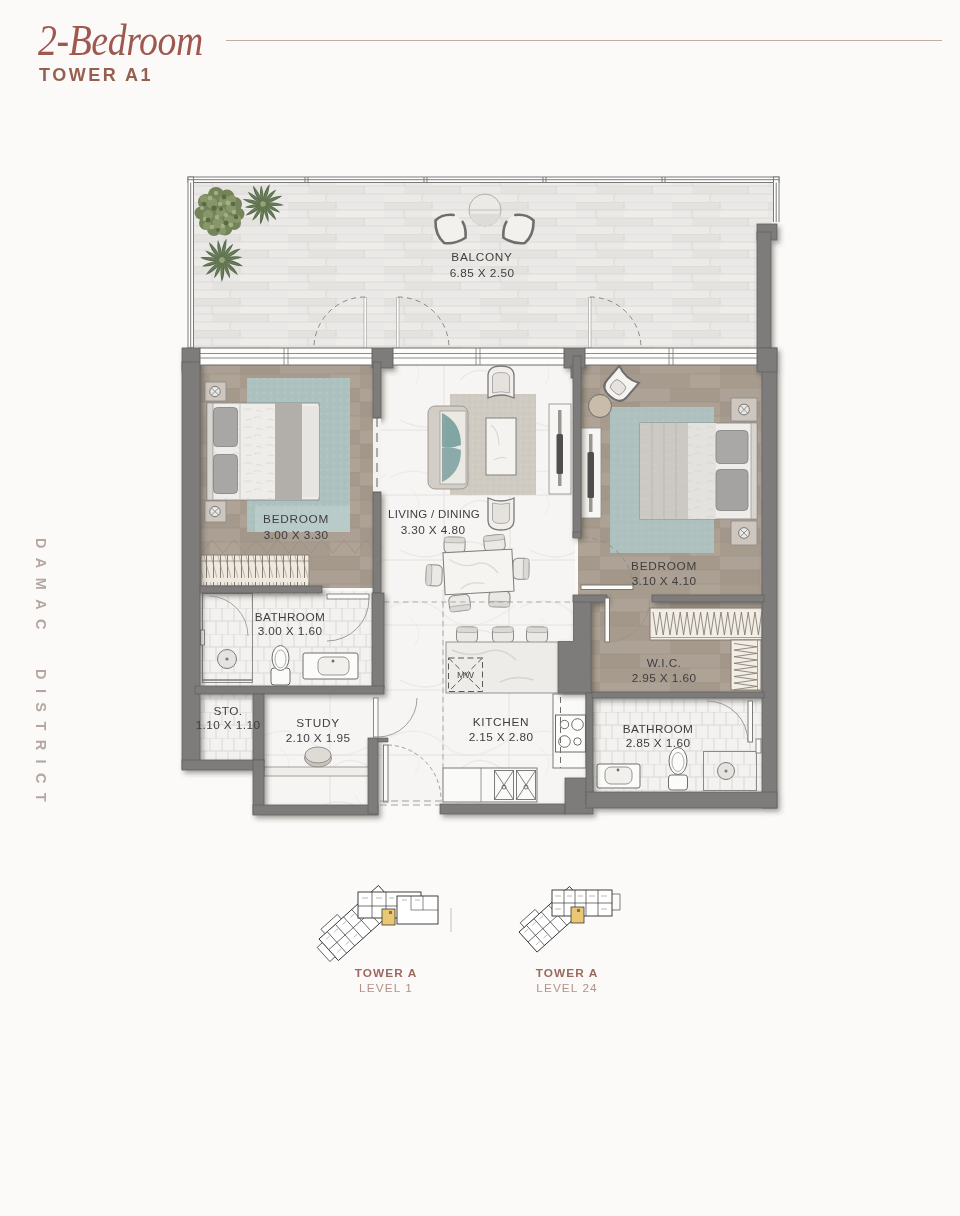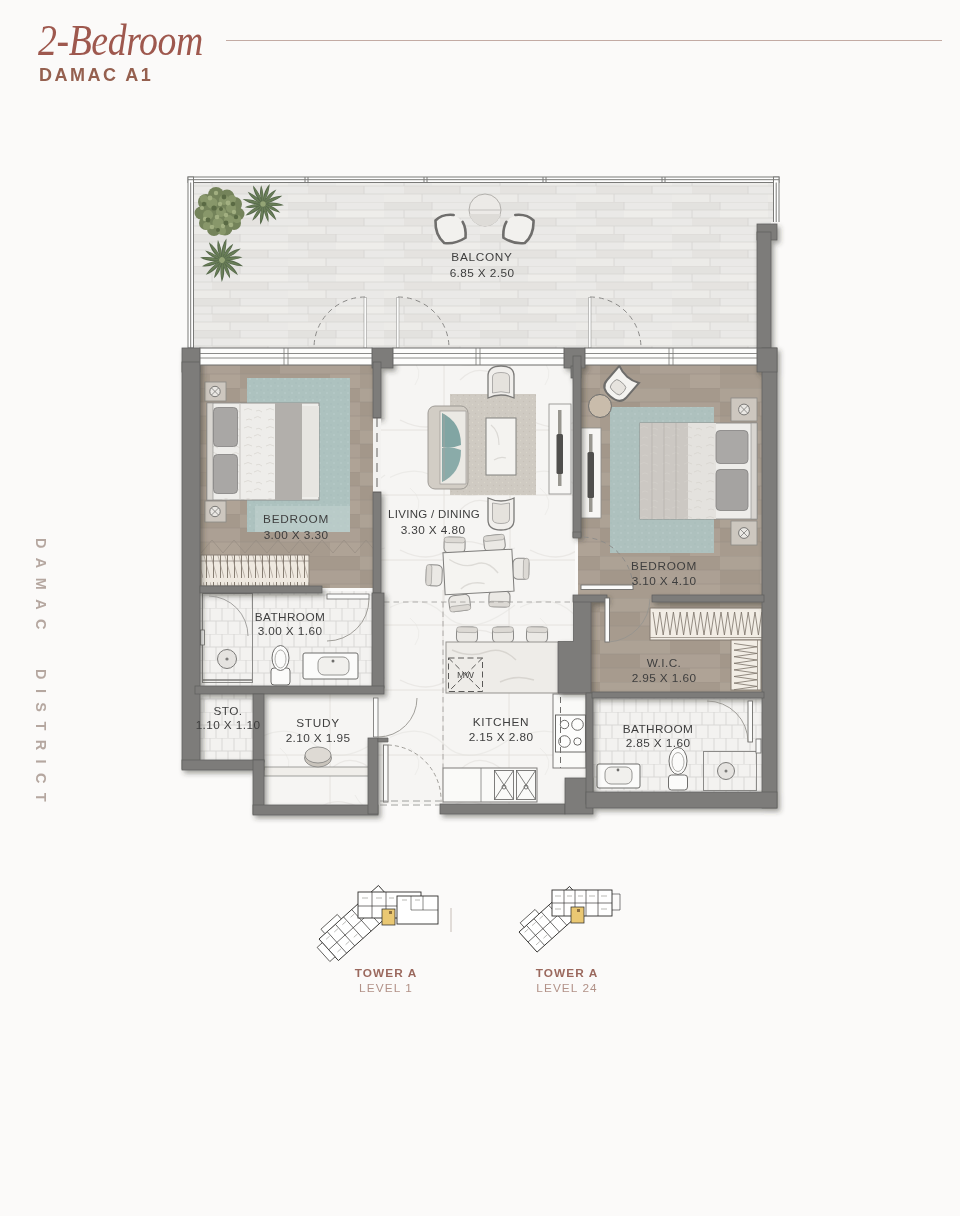--- a/index.html
+++ b/index.html
@@ -8,21 +8,21 @@
   .hdr{position:absolute;left:38px;top:4px;font-family:"Liberation Serif",serif;font-style:italic;font-size:45px;color:#9e584e;letter-spacing:-0.5px;transform:scaleX(0.84);transform-origin:0 0;}
   .hline{position:absolute;left:226px;top:30px;width:716px;height:1px;background:#c3aba4;}
   .type{position:absolute;left:39px;top:55px;font-size:18px;font-weight:bold;color:#95604f;letter-spacing:2.5px;}
   svg{position:absolute;left:0;top:0;}
 </style>
 </head>
 <body>
 <div class="page">
   <div class="hdr">2-Bedroom</div>
   <div class="hline"></div>
-  <div class="type">DAMAC A1</div>
+  <div class="type">TOWER A1</div>
   <svg width="960" height="1216" viewBox="0 0 960 1216">
   <defs>
 
     <pattern id="plank" width="96" height="32" patternUnits="userSpaceOnUse">
       <rect width="96" height="32" fill="#eae9e7"></rect>
       <rect x="0" y="0" width="48" height="8" fill="#e3e2df"></rect>
       <rect x="48" y="8" width="48" height="8" fill="#eeedea"></rect>
       <rect x="20" y="16" width="56" height="8" fill="#e5e3e0"></rect>
       <rect x="0" y="24" width="38" height="8" fill="#ecebe8"></rect>
       <path d="M0 0H96M0 8H96M0 16H96M0 24H96" stroke="#d6d4d1" stroke-width="0.7"></path>

